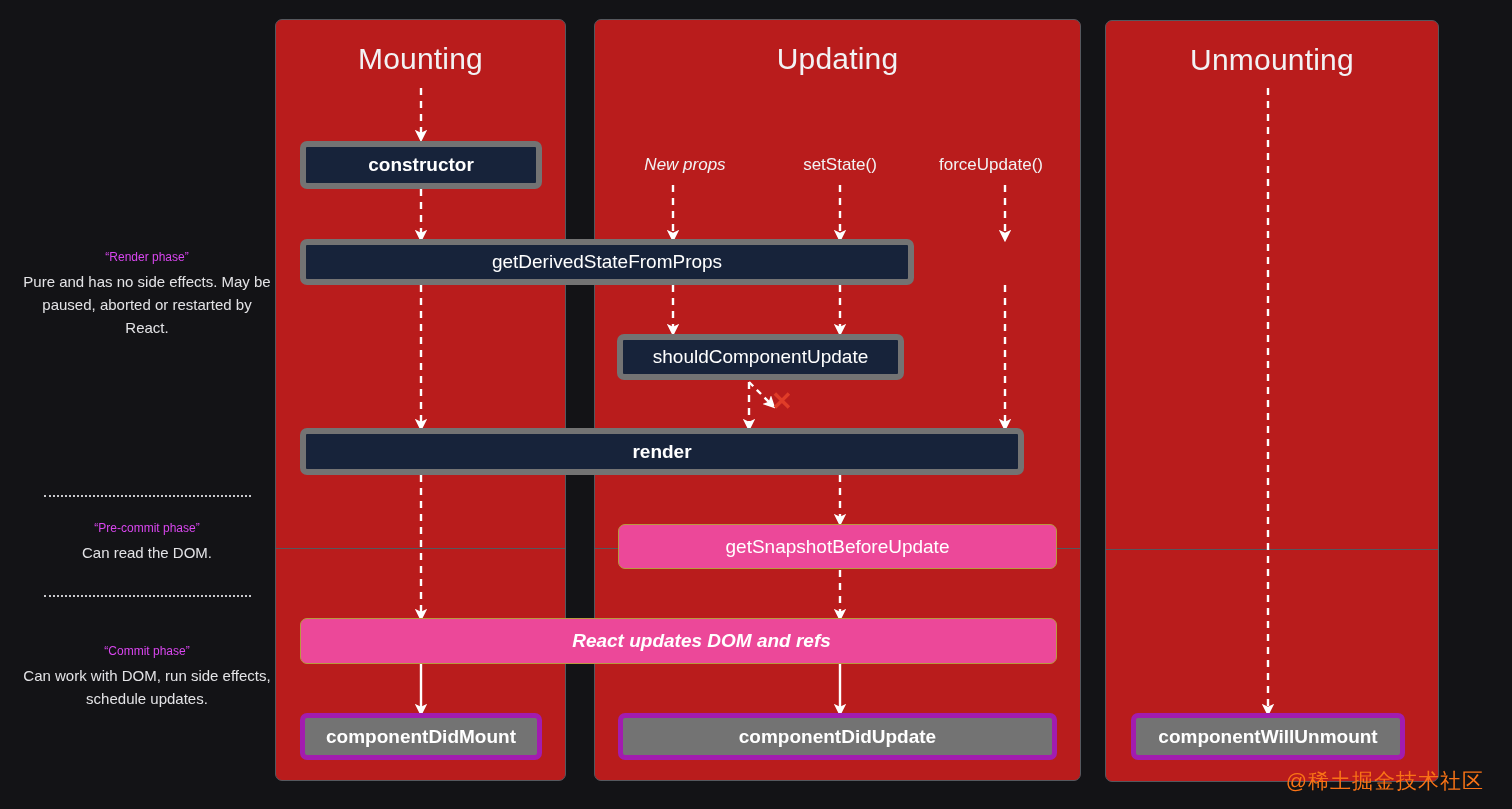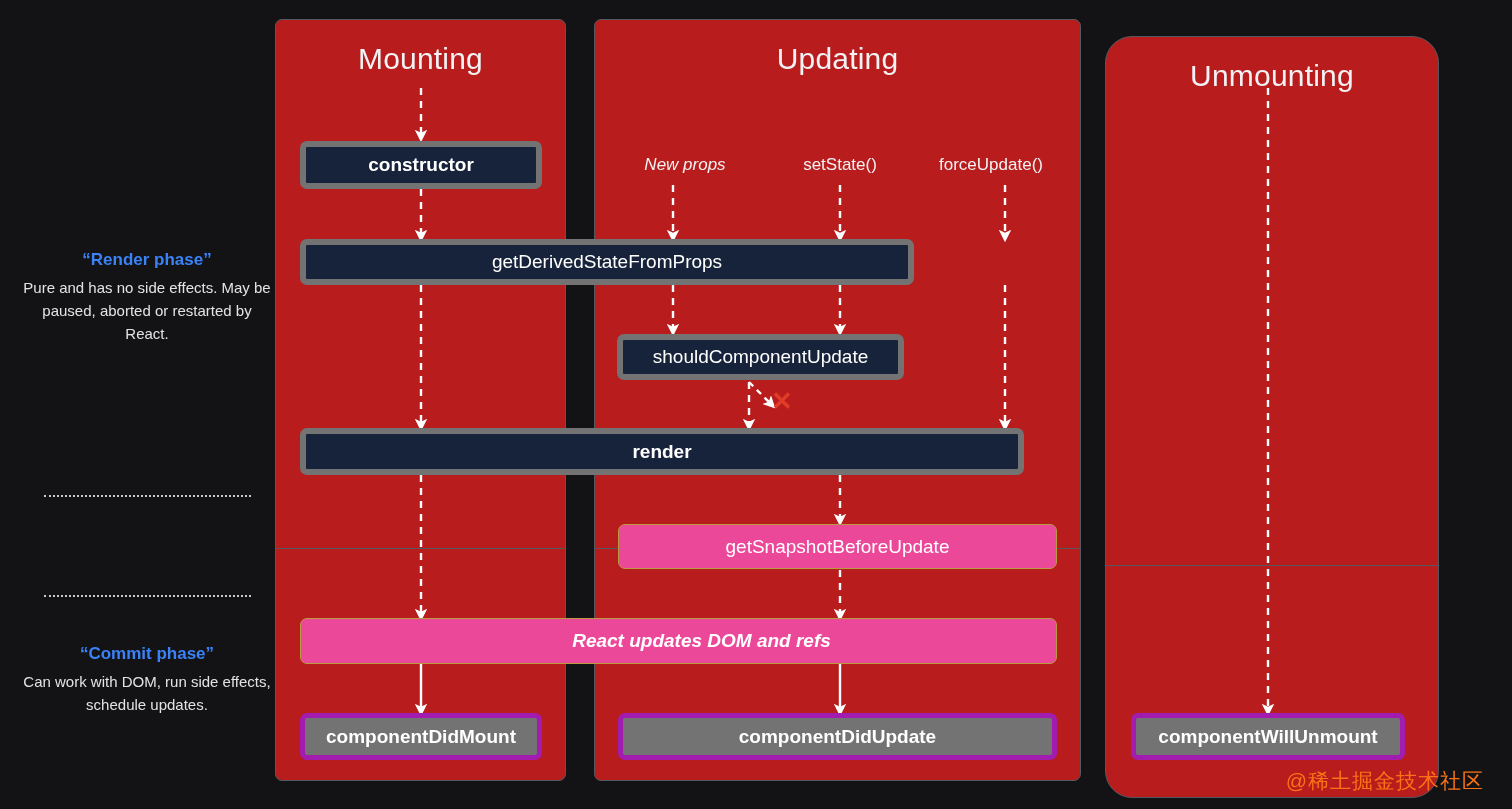--- a/index.html
+++ b/index.html
@@ -13,40 +13,40 @@
 
   
   .panel {
     position: absolute;
     background: #b91c1c;
     border: 1px solid #55585e;
     border-radius: 7px;
   }
   #panel-mounting   { left: 275px; top: 19px; width: 291px; height: 762px; }
   #panel-updating   { left: 594px; top: 19px; width: 487px; height: 762px; }
-  #panel-unmounting { left: 1105px; top: 36px; width: 334px; height: 762px; border-radius: 27px; }
+  #panel-unmounting { left: 1105px; top: 20px; width: 334px; height: 762px; }
 
   .panel-title {
     position: absolute; left: 0; right: 0; top: 22px;
     text-align: center;
     font-size: 30px;
     color: #f2f2f4;
     letter-spacing: .2px;
   }
 
   
   .panel-divider {
     position: absolute; left: 0; right: 0;
     height: 0; border-top: 1px solid #55585e;
   }
 
   
   .legend-block { position: absolute; width: 250px; left: 22px; text-align: center; }
   .legend-title {
-    font-size: 17px; font-weight: bold; color: #3b82f6; margin-bottom: 7px;
+    font-size: 12px; font-weight: normal; color: #d946ef; margin-bottom: 7px;
   }
   .legend-desc { font-size: 15px; color: #e3e3e6; line-height: 1.52; }
   .legend-sep {
     position: absolute; left: 44px; width: 207px; height: 0;
     border-top: 2px dotted #c9c9cd;
   }
 
   
   .box {
     position: absolute;
@@ -107,20 +107,24 @@
     <div class="panel-divider" style="top:528px;"></div>
   </div>
 
   <div class="legend-block" style="top:250px;">
     <div class="legend-title">“Render phase”</div>
     <div class="legend-desc">Pure and has no side effects. May be paused, aborted or restarted by React.</div>
   </div>
 
   <div class="legend-sep" style="top:495px;"></div>
 
+  <div class="legend-block" style="top:521px;">
+    <div class="legend-title">“Pre-commit phase”</div>
+    <div class="legend-desc">Can read the DOM.</div>
+  </div>
 
   <div class="legend-sep" style="top:595px;"></div>
 
   <div class="legend-block" style="top:644px;">
     <div class="legend-title">“Commit phase”</div>
     <div class="legend-desc">Can work with DOM, run side effects, schedule updates.</div>
   </div>
 
   <svg class="conn" style="left:0;top:0;width:1512px;height:809px;">
     <defs>

